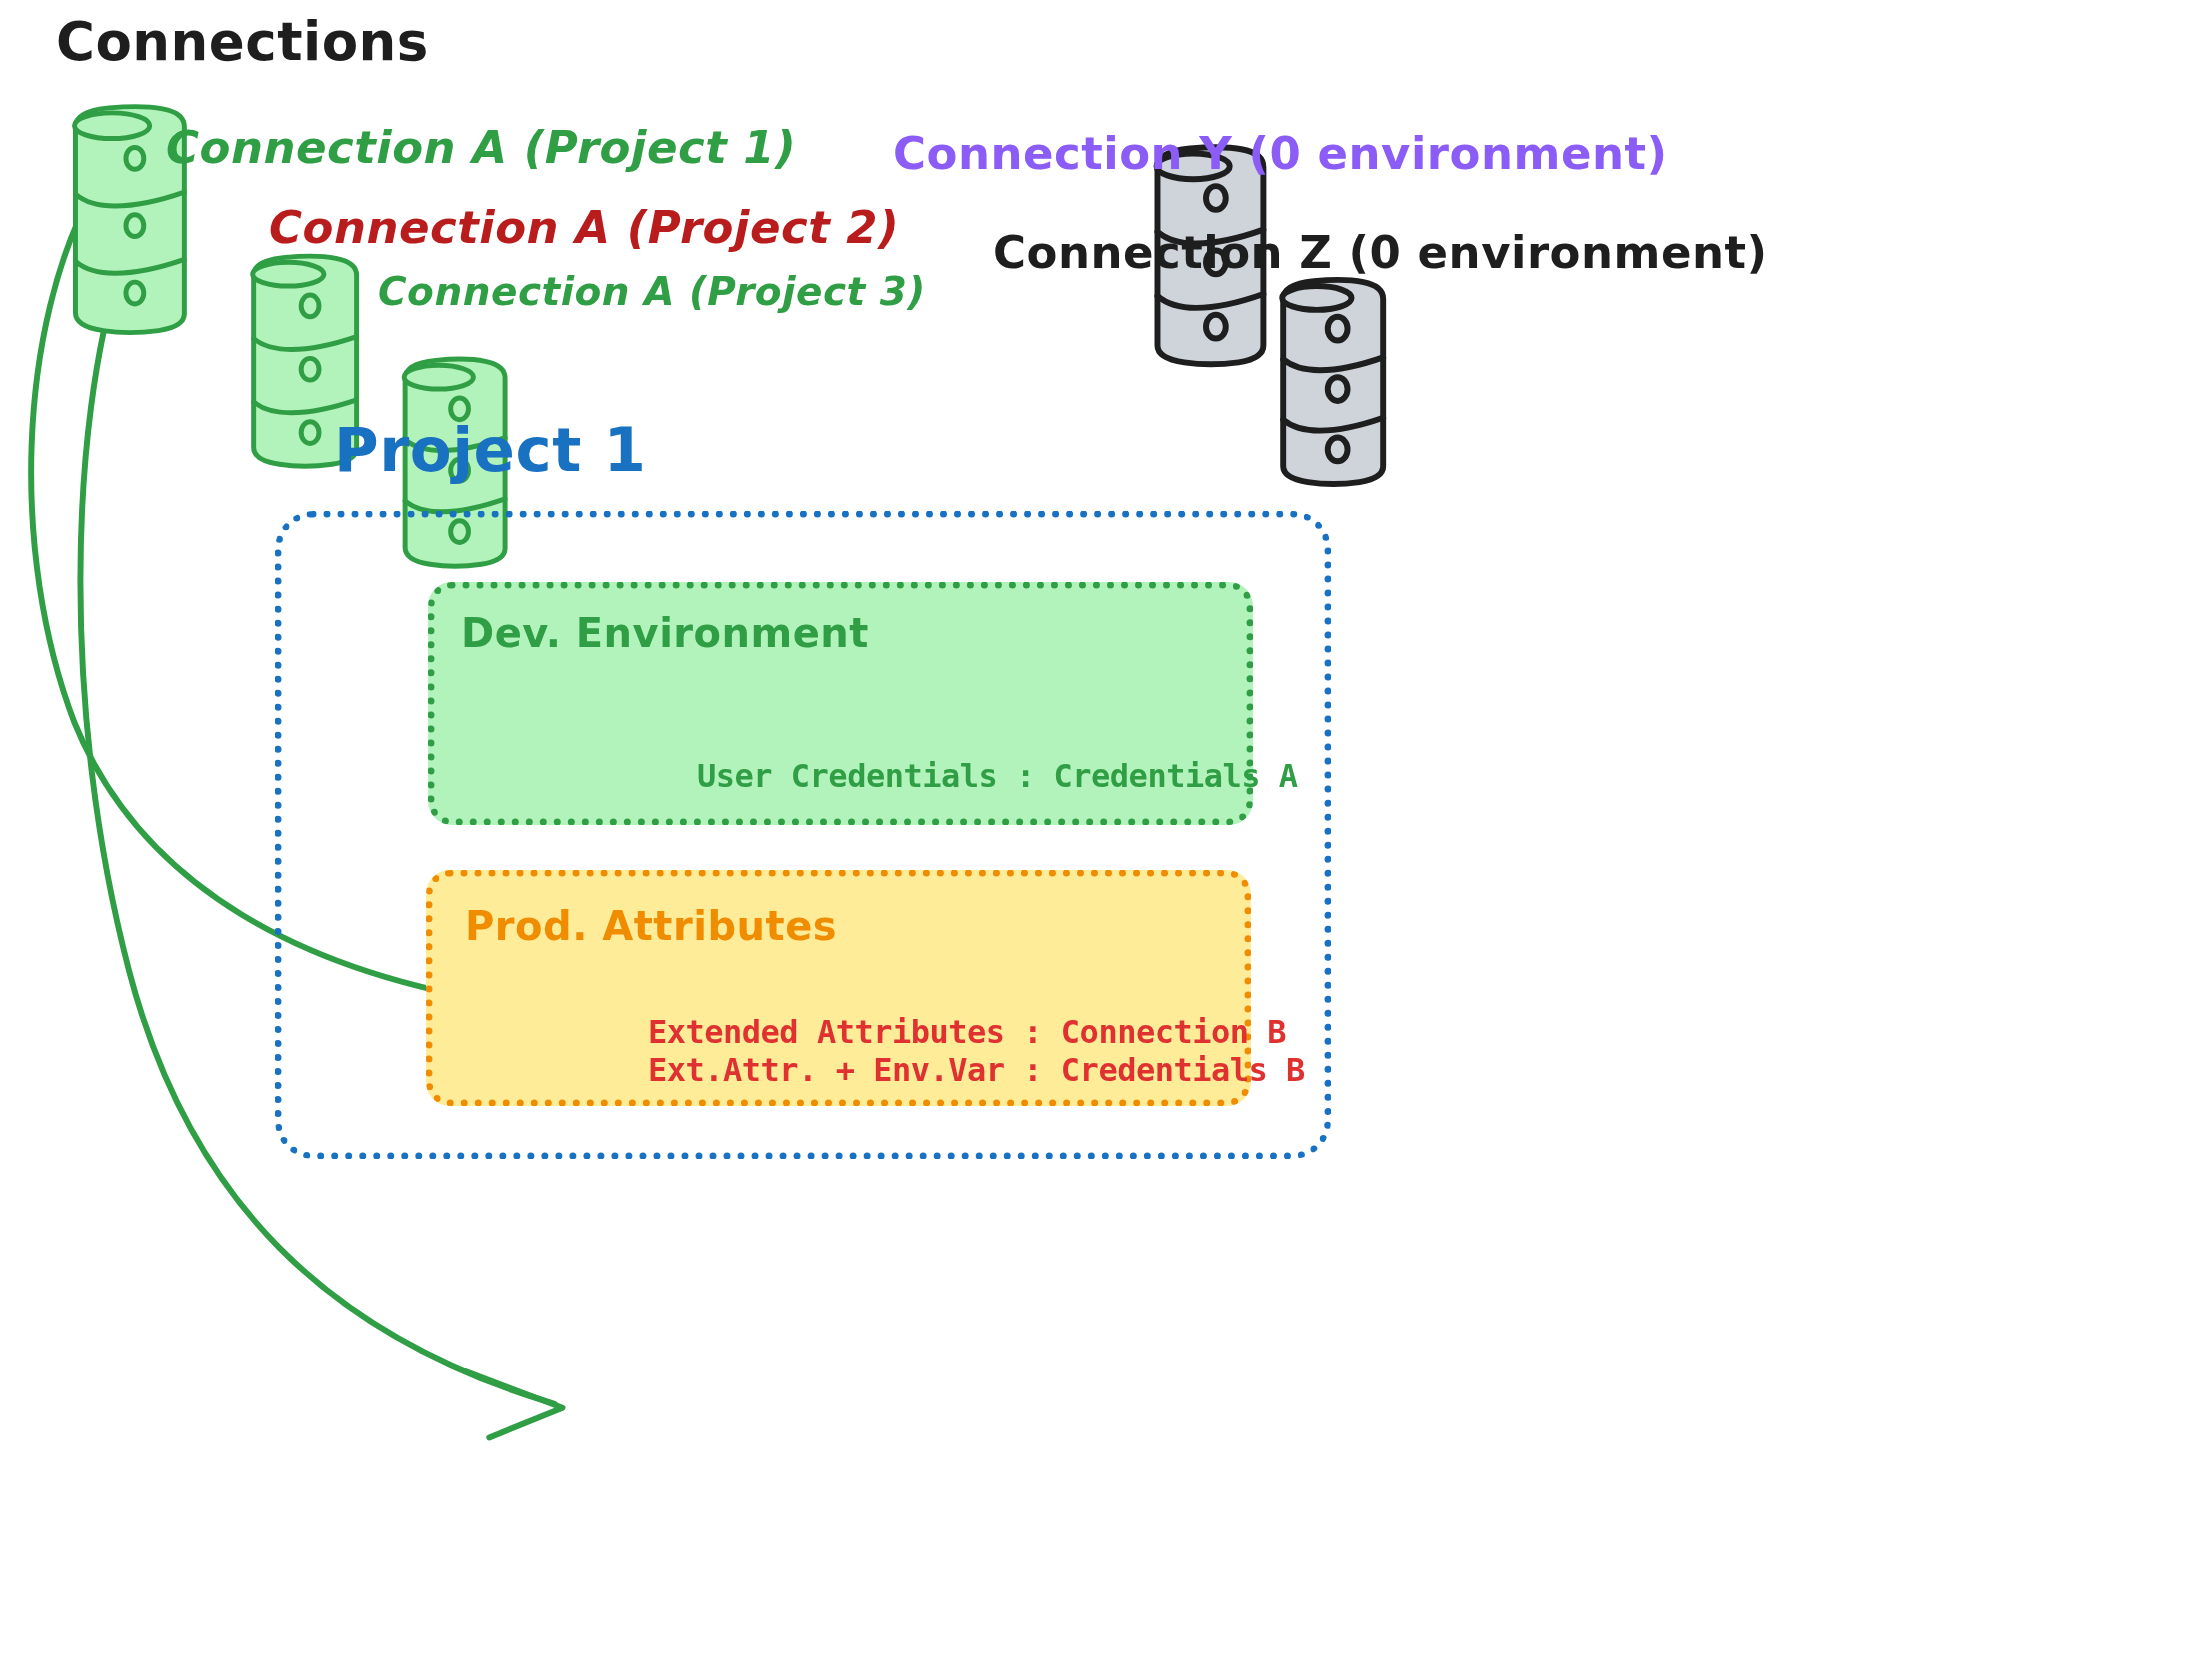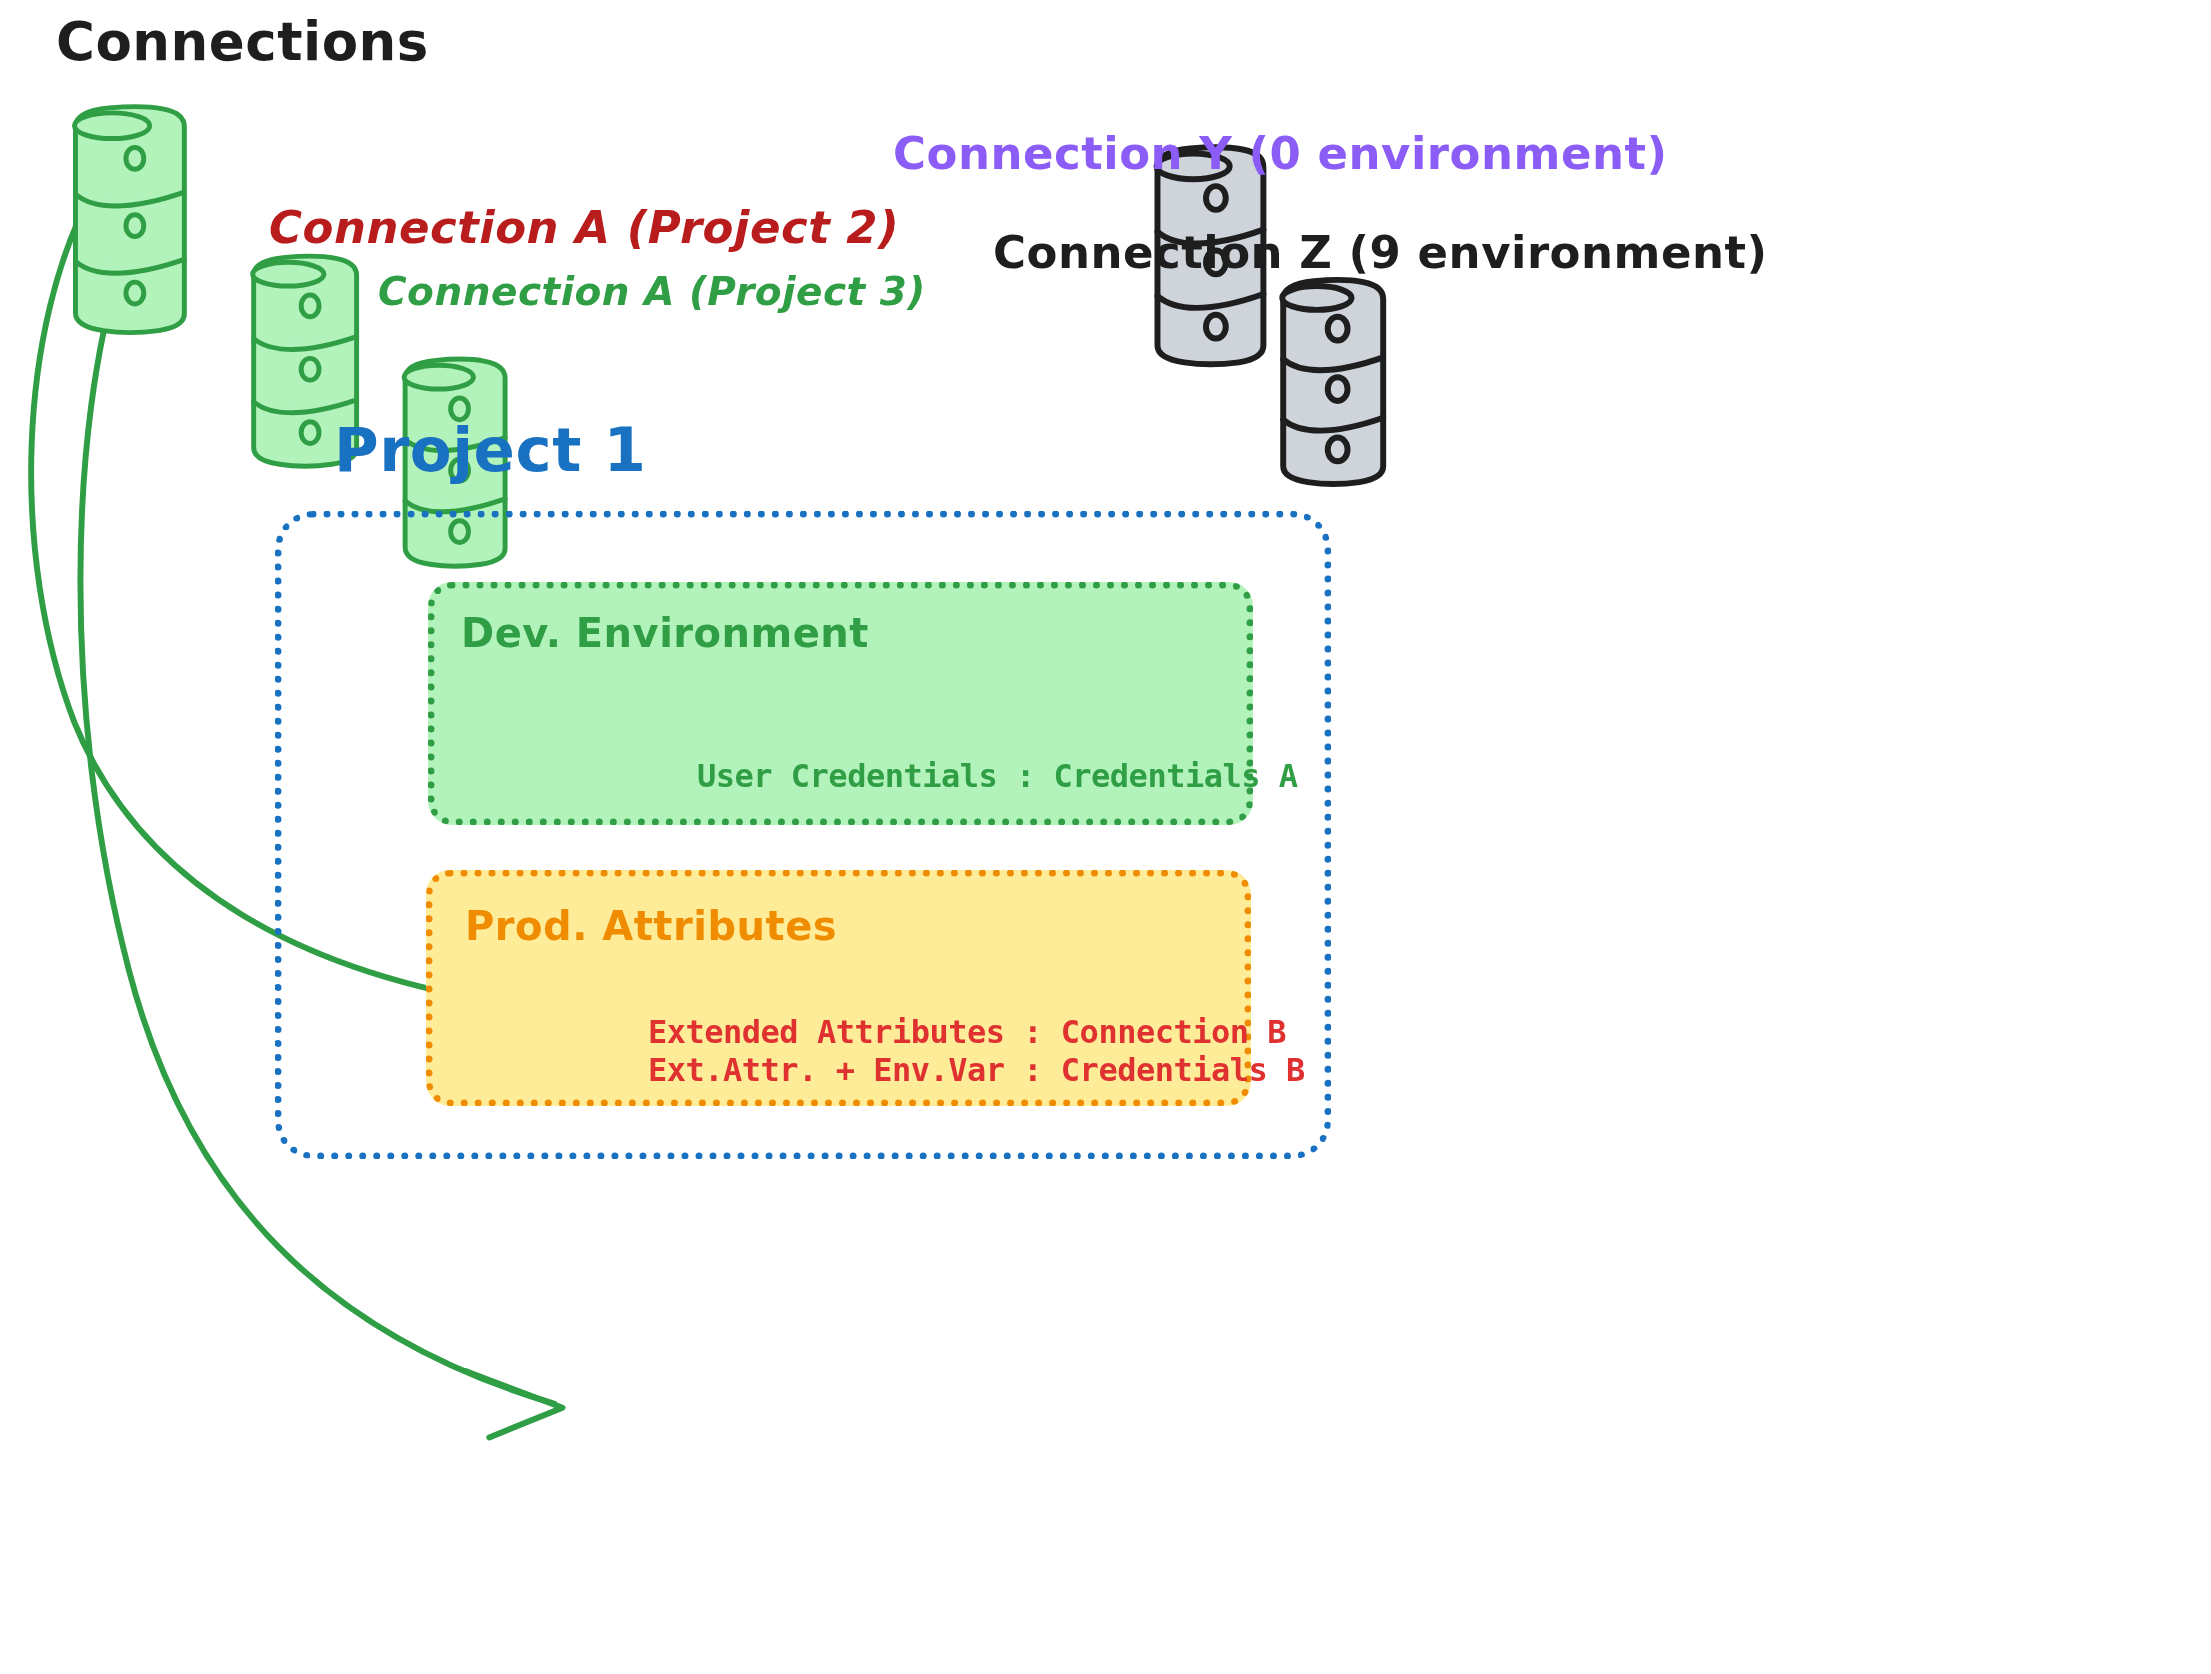--- a/index.html
+++ b/index.html
@@ -205,28 +205,29 @@
         <path d="M1296 424 q13 11 37 11 q27 0 64 -13"></path>
         <ellipse cx="1351" cy="332" rx="10" ry="12" fill="none"></ellipse>
         <ellipse cx="1351" cy="393" rx="10" ry="12" fill="none"></ellipse>
         <ellipse cx="1351" cy="454" rx="10" ry="12" fill="none"></ellipse>
       </g>
     </g>
   </svg>
 
   <div class="txt hand" id="title-connections">Connections</div>
 
+  <div class="txt hand-italic" id="label-conn-a1">Connection A (Project 1)</div>
 
   <div class="txt hand-italic" id="label-conn-a2">Connection A (Project 2)</div>
 
   <div class="txt hand-italic" id="label-conn-a3">Connection A (Project 3)</div>
 
   <div class="txt hand" id="label-conn-y">Connection Y (0 environment)</div>
 
-  <div class="txt hand" id="label-conn-z">Connection Z (9 environment)</div>
+  <div class="txt hand" id="label-conn-z">Connection Z (0 environment)</div>
 
   <div class="txt hand" id="title-project1">Project 1</div>
 
   <div id="project-box"></div>
 
   <div id="dev-box"></div>
   <div class="txt mono" id="dev-cred">User Credentials : Credentials A</div>
   <div class="txt hand" id="dev-title">Dev. Environment</div>
 
   <div id="prod-box"></div>

